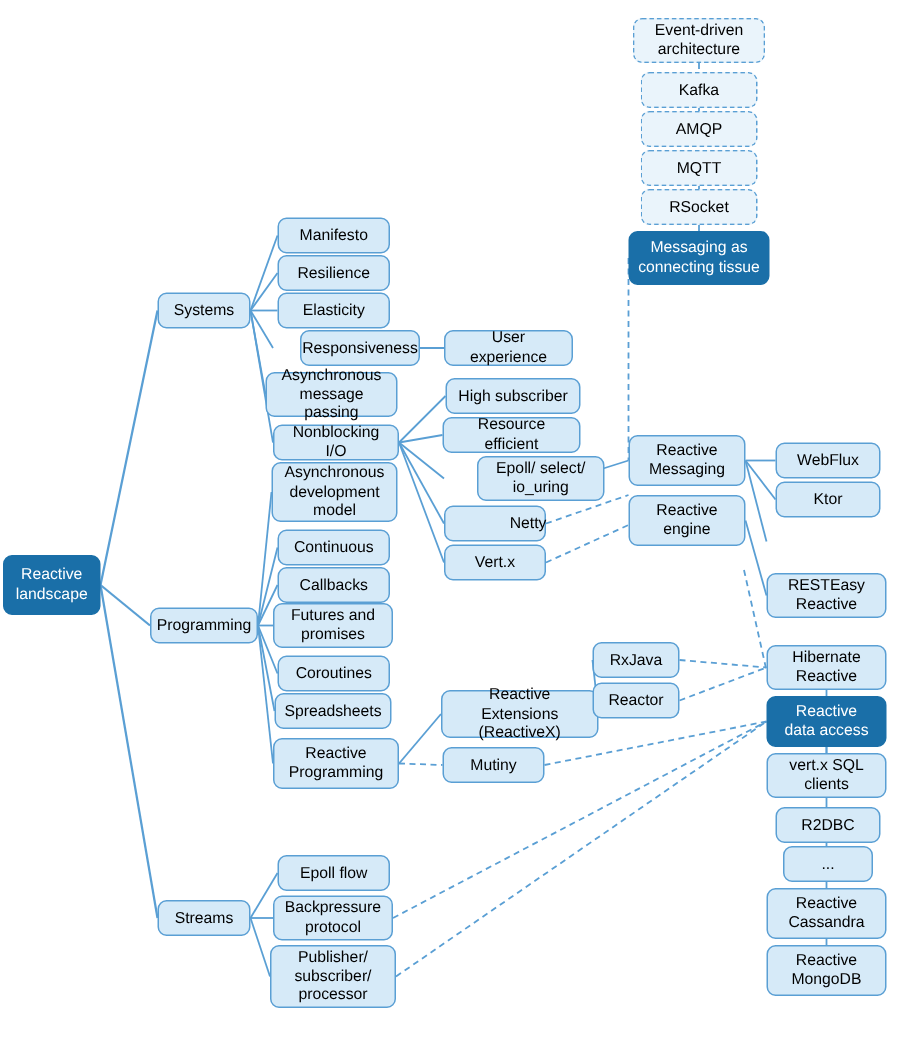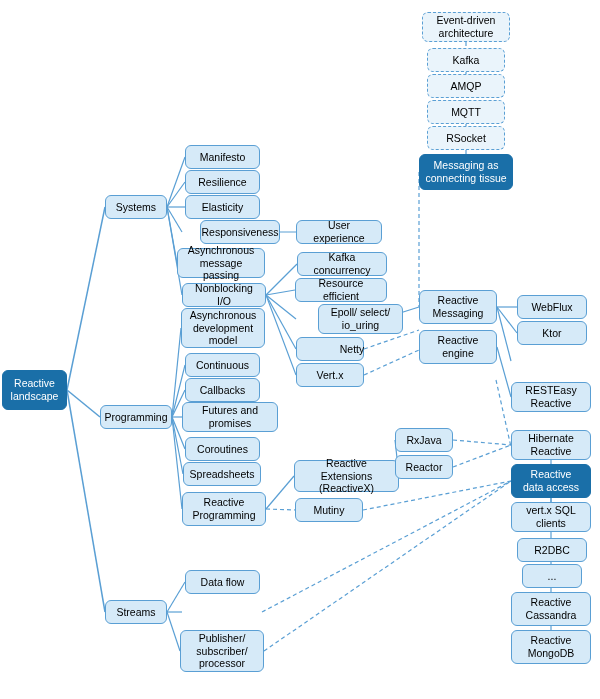--- a/index.html
+++ b/index.html
@@ -162,21 +162,21 @@
       <span style="white-space: pre-line;">Asynchronous
 message passing</span>
     </div>
     <div class="node" style="left: 182px; top: 283px; width: 84px; height: 24px;">
       <span style="white-space: pre-line;">Nonblocking I/O</span>
     </div>
     <div class="node" style="left: 296px; top: 220px; width: 86px; height: 24px;">
       <span style="white-space: pre-line;">User experience</span>
     </div>
     <div class="node" style="left: 297px; top: 252px; width: 90px; height: 24px;">
-      <span style="white-space: pre-line;">Kafka concurrency</span>
+      <span style="white-space: pre-line;">High subscriber</span>
     </div>
     <div class="node" style="left: 295px; top: 278px; width: 92px; height: 24px;">
       <span style="white-space: pre-line;">Resource efficient</span>
     </div>
     <div class="node" style="left: 296px; top: 304px; width: 85px; height: 30px; margin-left: 22px;">
       <span style="white-space: pre-line;">Epoll/ select/
 io_uring</span>
     </div>
     <div class="node" style="left: 296px; top: 337px; width: 68px; height: 24px;">
       <span style="white-space: pre-line; margin-left: 44px;">Netty</span>
@@ -188,21 +188,21 @@
       <span style="white-space: pre-line;">Asynchronous
 development
 model</span>
     </div>
     <div class="node" style="left: 185px; top: 353px; width: 75px; height: 24px;">
       <span style="white-space: pre-line;">Continuous</span>
     </div>
     <div class="node" style="left: 185px; top: 378px; width: 75px; height: 24px;">
       <span style="white-space: pre-line;">Callbacks</span>
     </div>
-    <div class="node" style="left: 182px; top: 402px; width: 96px; height: 30px;">
+    <div class="node" style="left: 182px; top: 402px; width: 80px; height: 30px;">
       <span style="white-space: pre-line;">Futures and
 promises</span>
     </div>
     <div class="node" style="left: 185px; top: 437px; width: 75px; height: 24px;">
       <span style="white-space: pre-line;">Coroutines</span>
     </div>
     <div class="node" style="left: 183px; top: 462px; width: 78px; height: 24px;">
       <span style="white-space: pre-line;">Spreadsheets</span>
     </div>
     <div class="node" style="left: 182px; top: 492px; width: 84px; height: 34px;">
@@ -280,20 +280,24 @@
       <span style="white-space: pre-line;">MQTT</span>
     </div>
     <div class="node dashed" style="left: 427px; top: 126px; width: 78px; height: 24px;">
       <span style="white-space: pre-line;">RSocket</span>
     </div>
     <div class="node dark" style="left: 419px; top: 154px; width: 94px; height: 36px;">
       <span style="white-space: pre-line;">Messaging as
 connecting tissue</span>
     </div>
     <div class="node" style="left: 185px; top: 570px; width: 75px; height: 24px;">
-      <span style="white-space: pre-line;">Data flow</span>
+      <span style="white-space: pre-line;">Epoll flow</span>
+    </div>
+    <div class="node" style="left: 182px; top: 597px; width: 80px; height: 30px;">
+      <span style="white-space: pre-line;">Backpressure
+protocol</span>
     </div>
     <div class="node" style="left: 180px; top: 630px; width: 84px; height: 42px; text-align: center;">
       <span style="white-space: pre-line;">Publisher/
 subscriber/
 processor</span>
     </div>
   </div>
 
 </body></html>

